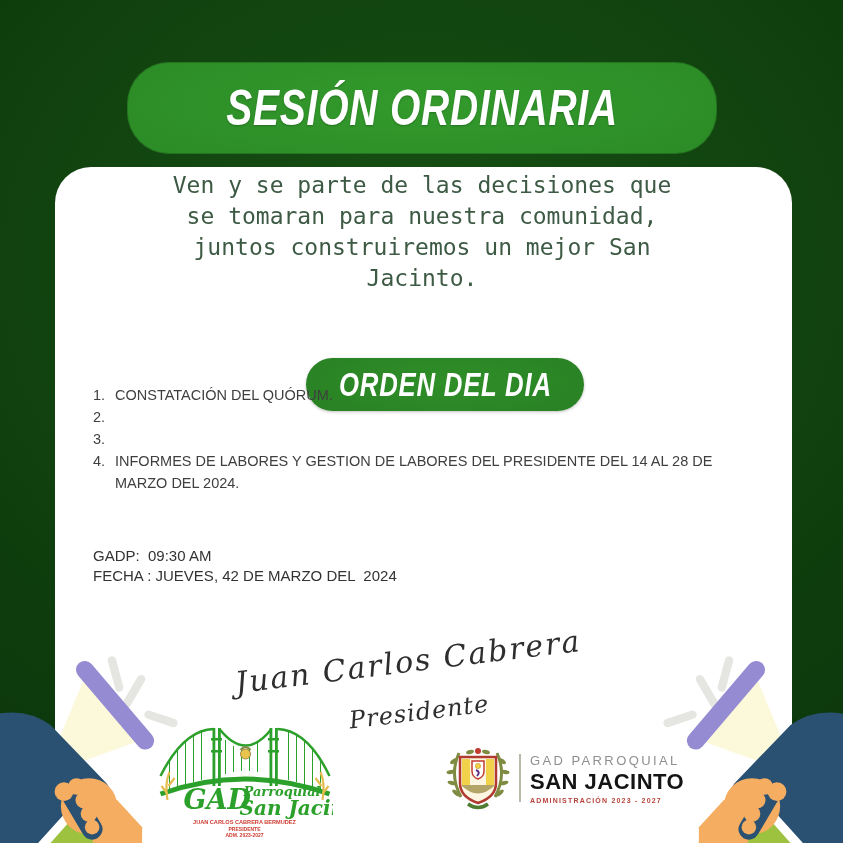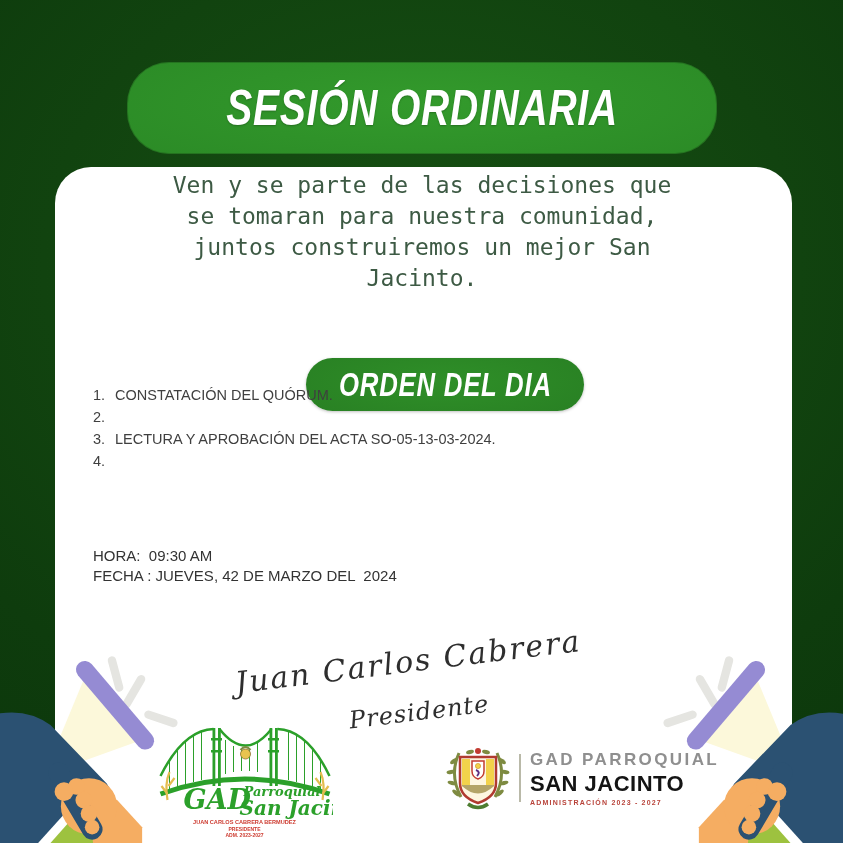--- a/index.html
+++ b/index.html
@@ -49,21 +49,21 @@
             letter-spacing:2px;white-space:nowrap;}
   .sig-role{position:absolute;left:50%;top:698px;transform:translateX(-52%) rotate(-7deg);
             font-family:"DejaVu Serif", serif;font-style:italic;font-size:24px;color:#2e2e2e;
             letter-spacing:1px;white-space:nowrap;}
 
   
   .logo-left{position:absolute;left:157px;top:714px;width:176px;height:124px;}
   
   .logo-right{position:absolute;left:446px;top:745px;display:flex;align-items:center;gap:9px;}
   .logo-right .sep{width:2px;height:48px;background:#b9b9a8;}
-  .lr-l1{color:#8f8f8f;font-size:17px;font-weight:700;letter-spacing:2.4px;white-space:nowrap;}
+  .lr-l1{color:#8f8f8f;font-size:13px;font-weight:400;letter-spacing:2.4px;white-space:nowrap;}
   .lr-l2{color:#141414;font-size:22px;font-weight:900;letter-spacing:.5px;white-space:nowrap;margin-top:1px;}
   .lr-l3{color:#b8433a;font-size:7px;font-weight:700;letter-spacing:1.2px;white-space:nowrap;margin-top:2px;}
 
   
   .mega{position:absolute;width:198px;height:198px;}
   .mega.left{left:-10px;top:650px;}
   .mega.right{left:653px;top:650px;transform:scaleX(-1);}
 </style>
 </head>
 <body>
@@ -112,30 +112,31 @@
   <ol class="agenda">
     <li>
       <span class="num">1.</span>
       <span class="txt">CONSTATACIÓN DEL QUÓRUM.</span>
     </li>
     <li>
       <span class="num">2.</span>
     </li>
     <li>
       <span class="num">3.</span>
-      <span class="txt">LECTURA Y APROBACIÓN DEL ACTA SO-05-13-03-2024.</span>
     </li>
     <li>
       <span class="num">4.</span>
+      <span class="txt">INFORMES DE LABORES Y GESTION DE LABORES DEL PRESIDENTE DEL 14 AL 28 DE
+MARZO DEL 2024.</span>
     </li>
   </ol>
 
   <div class="details">
     <div class="row">
-      <span>HORA:</span><span>  09:30 AM</span>
+      <span>GADP:</span><span>  09:30 AM</span>
     </div>
     <div class="row">
       <span>FECHA :</span><span> JUEVES, 42 DE MARZO DEL  2024</span>
     </div>
   </div>
 
   <div class="sig-name">Juan Carlos Cabrera</div>
   <div class="sig-role">Presidente</div>
 
   <div class="logo-left">

